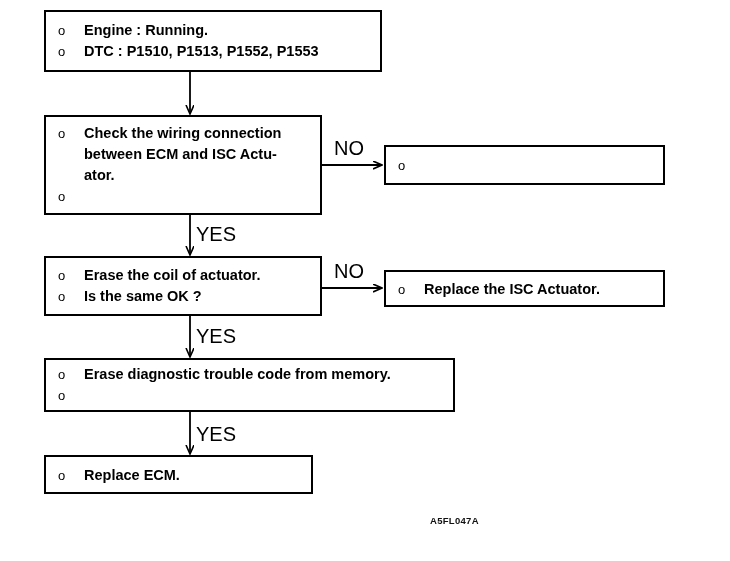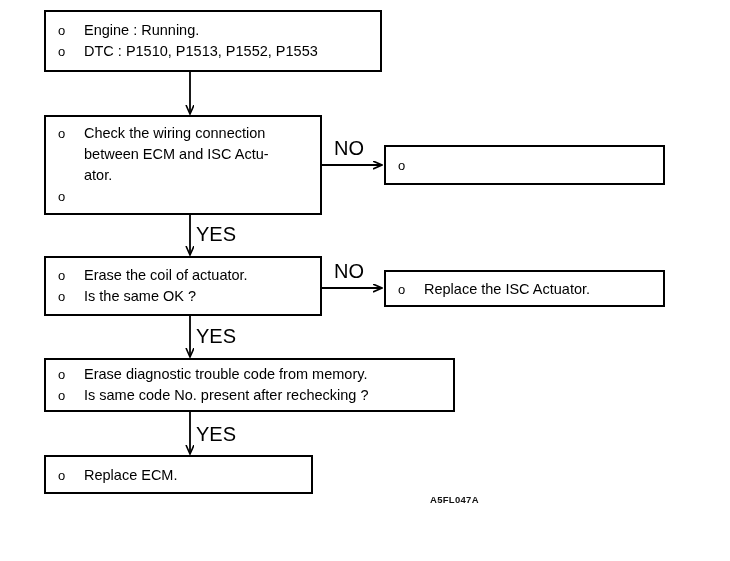--- a/index.html
+++ b/index.html
@@ -39,20 +39,21 @@
   .bullet {
     width: 26px;
     flex: 0 0 26px;
     font-size: 13px;
     line-height: 21px;
     text-align: left;
   }
   .linetext {
     white-space: pre-line;
     line-height: 21px;
+    font-weight: bold;
   }
   .label {
     position: absolute;
     font-size: 20px;
     line-height: 16px;
     color: #000000;
     white-space: nowrap;
   }
   .figcode {
     position: absolute;
@@ -154,35 +155,34 @@
   </div>
 
   <div class="box" style="left:44px; top:358px; width:411px; height:54px;">
     <div class="box-lines">
       <div class="line">
         <span class="bullet">o</span>
         <span class="linetext">Erase diagnostic trouble code from memory.</span>
       </div>
       <div class="line">
         <span class="bullet">o</span>
-        <span class="linetext">Is same code No. present after rechecking ?</span>
       </div>
     </div>
   </div>
 
   <div class="box" style="left:44px; top:455px; width:269px; height:39px;">
     <div class="box-lines">
       <div class="line">
         <span class="bullet">o</span>
         <span class="linetext">Replace ECM.</span>
       </div>
     </div>
   </div>
 
   <div class="label" style="left:334px; top:140px;">NO</div>
   <div class="label" style="left:196px; top:226px;">YES</div>
   <div class="label" style="left:334px; top:263px;">NO</div>
   <div class="label" style="left:196px; top:328px;">YES</div>
   <div class="label" style="left:196px; top:426px;">YES</div>
 
-  <div class="figcode" style="left:430px; top:494px;">A5FL047A</div>
+  <div class="figcode" style="left:430px; top:515px;">A5FL047A</div>
 
 </div>
 
 </body></html>

